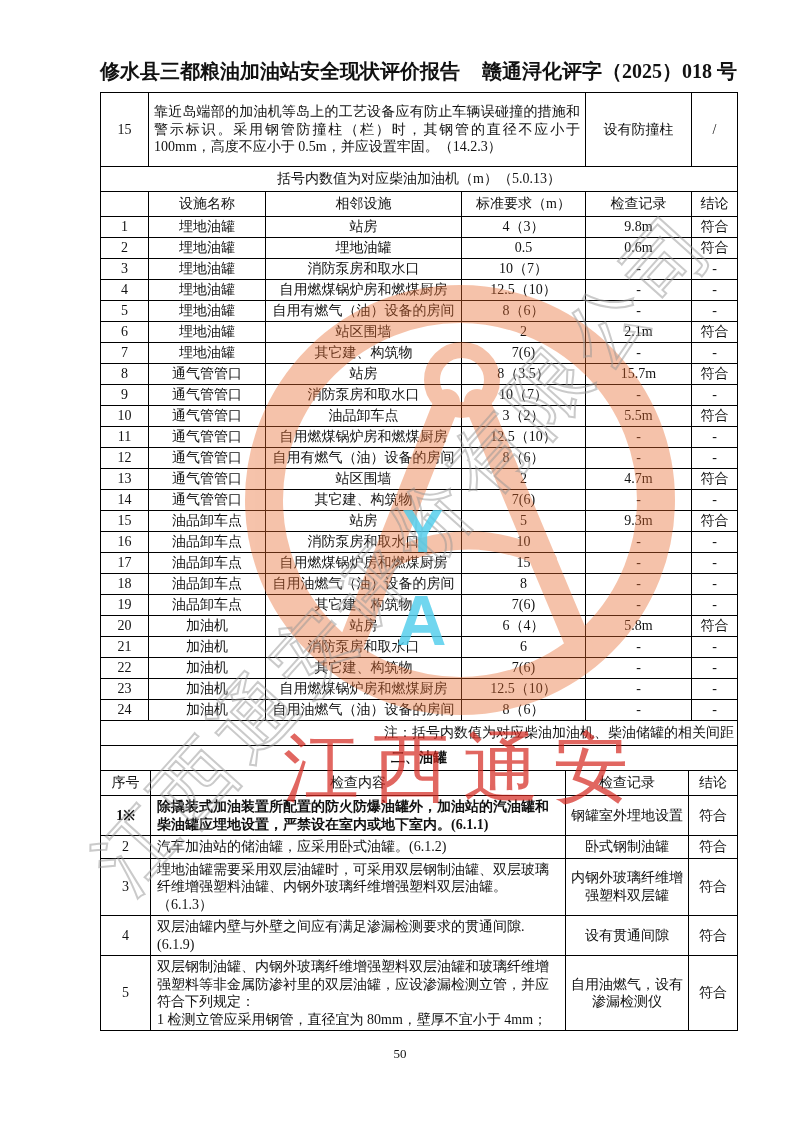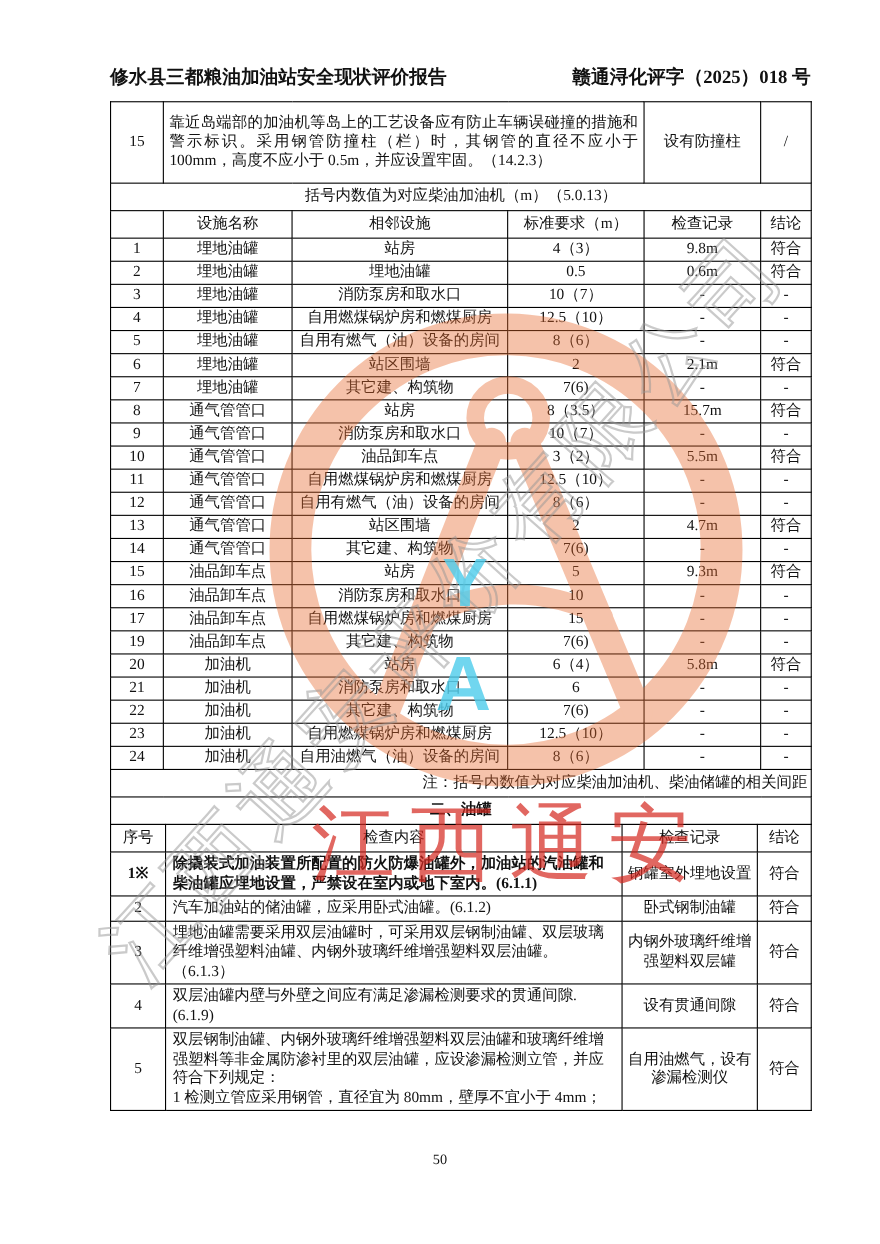--- a/index.html
+++ b/index.html
@@ -9,21 +9,21 @@
     margin:0 auto;
     background:#ffffff;
     font-family:"Liberation Serif","DejaVu Serif",serif;
     color:#111;
     overflow:hidden;
   }
   
   .doc-header{
     position:absolute;top:58px;left:100px;width:637px;
     display:flex;justify-content:space-between;align-items:baseline;
-    font-size:17px;font-weight:bold;
+    font-size:20px;font-weight:bold;
   }
   
   .tbl-wrap{position:absolute;top:92px;left:100px;width:637px;z-index:1;}
   table{border-collapse:collapse;width:637px;table-layout:fixed;}
   table + table{margin-top:-1px;}
   td,th{
     border:1.4px solid #000;
     font-size:14px;font-weight:normal;
     text-align:center;vertical-align:middle;
     padding:1px 3px;line-height:1.25;
@@ -245,20 +245,28 @@
           </tr>
           <tr class="data">
             <td>17</td>
             <td>油品卸车点</td>
             <td>自用燃煤锅炉房和燃煤厨房</td>
             <td>15</td>
             <td>-</td>
             <td>-</td>
           </tr>
           <tr class="data">
+            <td>18</td>
+            <td>油品卸车点</td>
+            <td>自用油燃气（油）设备的房间</td>
+            <td>8</td>
+            <td>-</td>
+            <td>-</td>
+          </tr>
+          <tr class="data">
             <td>19</td>
             <td>油品卸车点</td>
             <td>其它建、构筑物</td>
             <td>7(6)</td>
             <td>-</td>
             <td>-</td>
           </tr>
           <tr class="data">
             <td>20</td>
             <td>加油机</td>

